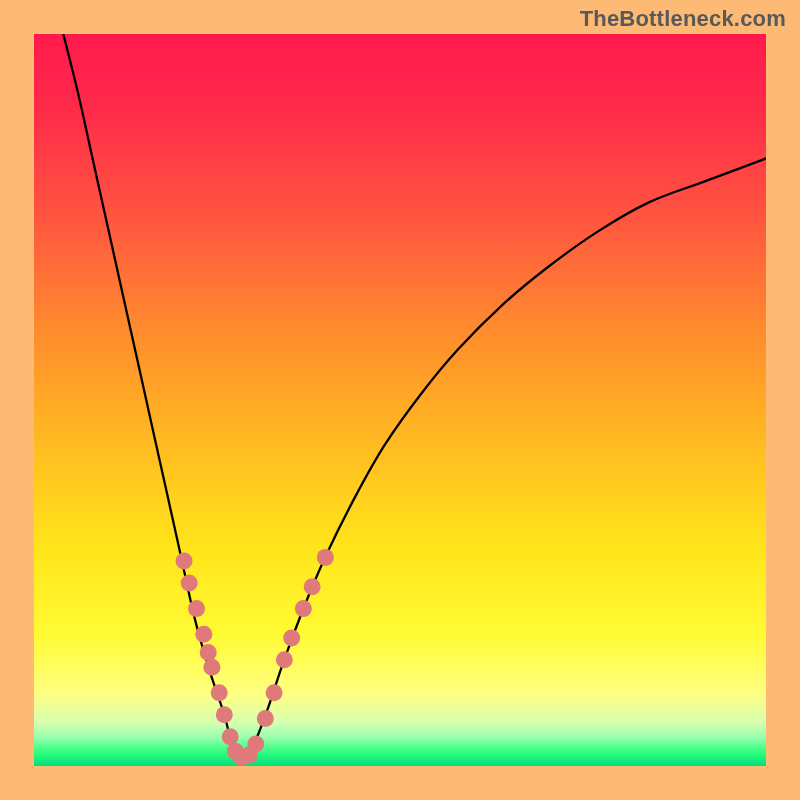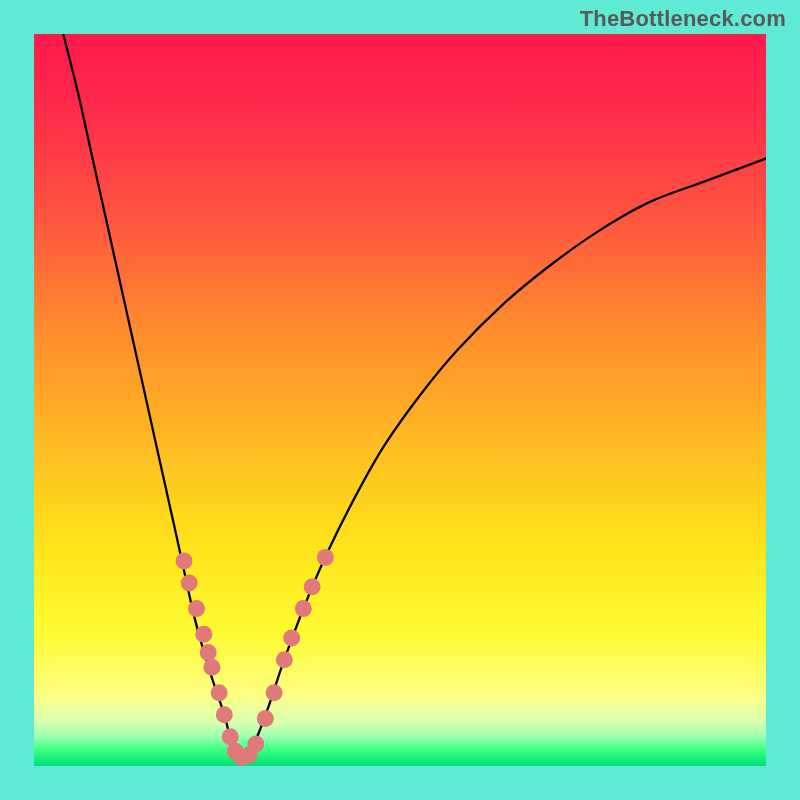--- a/index.html
+++ b/index.html
@@ -9,21 +9,21 @@
     height: 800px;
     overflow: hidden;
     background: #000;
     font-family: Arial, Helvetica, sans-serif;
   }
   .frame {
     position: absolute;
     top: 0; left: 0;
     width: 800px;
     height: 800px;
-    background: #5eead4;
+    background: #fdba74;
   }
   .plot-area {
     position: absolute;
     top: 34px;
     left: 34px;
     width: 732px;
     height: 732px;
     overflow: hidden;
   }
   .gradient {

